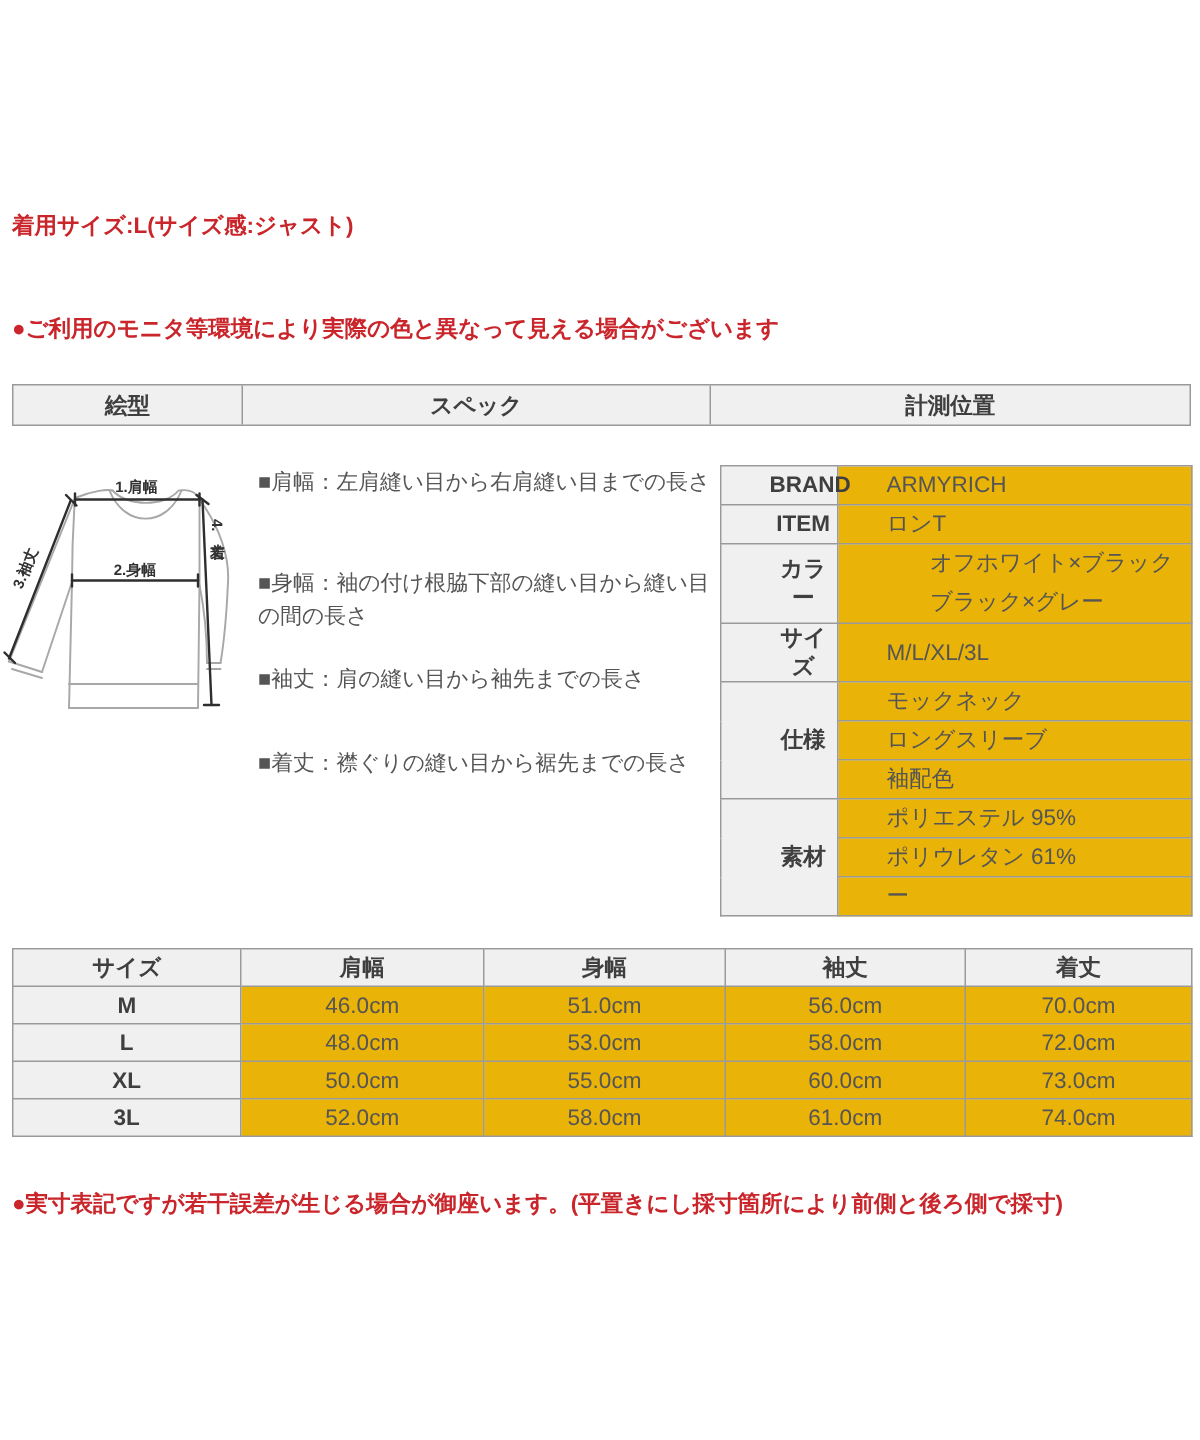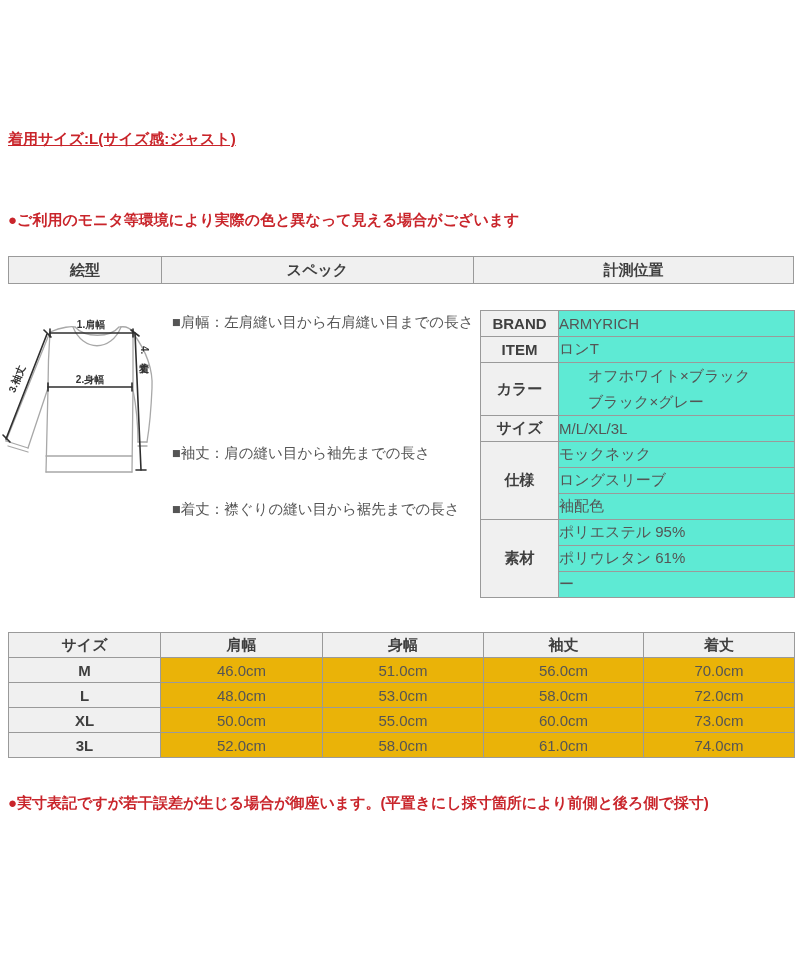--- a/index.html
+++ b/index.html
@@ -27,23 +27,23 @@
   
   .measure-list{position:absolute;left:172px;top:284px;width:306px;height:310px;}
   .measure-item{position:absolute;left:0;width:306px;font-size:14.5px;line-height:22px;color:var(--text-body);}
   .mi-0{top:27px;}
   .mi-1{top:94px;}
   .mi-2{top:158px;}
   .mi-3{top:214px;}
 
   
   .spec-table{position:absolute;left:480px;top:310px;width:315px;border-collapse:collapse;table-layout:fixed;}
-  .spec-table th,.spec-table td{border:1px solid var(--border);font-size:15px;vertical-align:middle;}
+  .spec-table th,.spec-table td{border:1px solid var(--border);font-size:15px;vertical-align:middle;padding-left:32px;}
   .spec-table th{width:78px;background:var(--header-bg);color:var(--text-dark);font-weight:bold;height:26px;}
-  .spec-table td{color:var(--text-body);height:26px;background:#5eead4;}
+  .spec-table td{color:var(--text-body);height:26px;background:#eab308;}
   .spec-table td.two-line{height:53px;}
   .spec-table td.two-line div{line-height:26px;margin-left:29px;}
 
   
   .size-table{position:absolute;left:8px;top:632px;width:786px;border-collapse:collapse;table-layout:fixed;}
   .size-table th,.size-table td{border:1px solid var(--border);font-size:15px;height:25px;text-align:center;vertical-align:middle;}
   .size-table th{background:var(--header-bg);font-weight:bold;color:var(--text-dark);}
   .size-table td{color:var(--text-body);background:#eab308;}
   .size-table td.size-col{background:var(--header-bg);font-weight:bold;color:var(--text-dark);}
 
@@ -51,21 +51,21 @@
   .shirt-svg{position:absolute;left:0;top:300px;width:185px;height:230px;}
   .garment{stroke:#a8a8a8;fill:none;stroke-width:1.3;stroke-linecap:round;stroke-linejoin:round;}
   .measure-line{stroke:#2e2e2e;fill:none;stroke-width:1.6;stroke-linecap:round;}
   .diagram-label{font-size:10px;font-weight:bold;fill:#333333;}
 </style>
 </head>
 <body>
 
 <div id="page">
 
-  <div class="red-text" style="top:128px;text-decoration:underline;">着用サイズ:L(サイズ感:ジャスト)</div>
+  <div class="red-text" style="top:140px;">着用サイズ:L(サイズ感:ジャスト)</div>
   <div class="red-text" style="top:209px;">●ご利用のモニタ等環境により実際の色と異なって見える場合がございます</div>
 
   <div class="hdr-strip">
     <div class="hdr-cell hdr-c1">絵型</div>
     <div class="hdr-cell hdr-c3">スペック</div>
     <div class="hdr-cell hdr-c2">計測位置</div>
   </div>
 
   <svg class="shirt-svg" viewBox="0 0 185 230">
     <g class="garment">
@@ -113,20 +113,21 @@
     <g class="diagram-label">
       <text x="91" y="28" text-anchor="middle">1.肩幅</text>
       <text x="90" y="83" text-anchor="middle">2.身幅</text>
       <text x="20" y="80" text-anchor="middle" transform="rotate(-68 20 80)">3.袖丈</text>
       <text x="144" y="46" style="writing-mode:vertical-rl;">4.着丈</text>
     </g>
   </svg>
 
   <div class="measure-list">
     <div class="measure-item mi-0">■肩幅：左肩縫い目から右肩縫い目までの長さ</div>
+    <div class="measure-item mi-1">■身幅：袖の付け根脇下部の縫い目から縫い目の間の長さ</div>
     <div class="measure-item mi-2">■袖丈：肩の縫い目から袖先までの長さ</div>
     <div class="measure-item mi-3">■着丈：襟ぐりの縫い目から裾先までの長さ</div>
   </div>
 
   <table class="spec-table">
     <tbody>
         <tr>
       <th>BRAND</th>
       <td>ARMYRICH</td>
     </tr>

